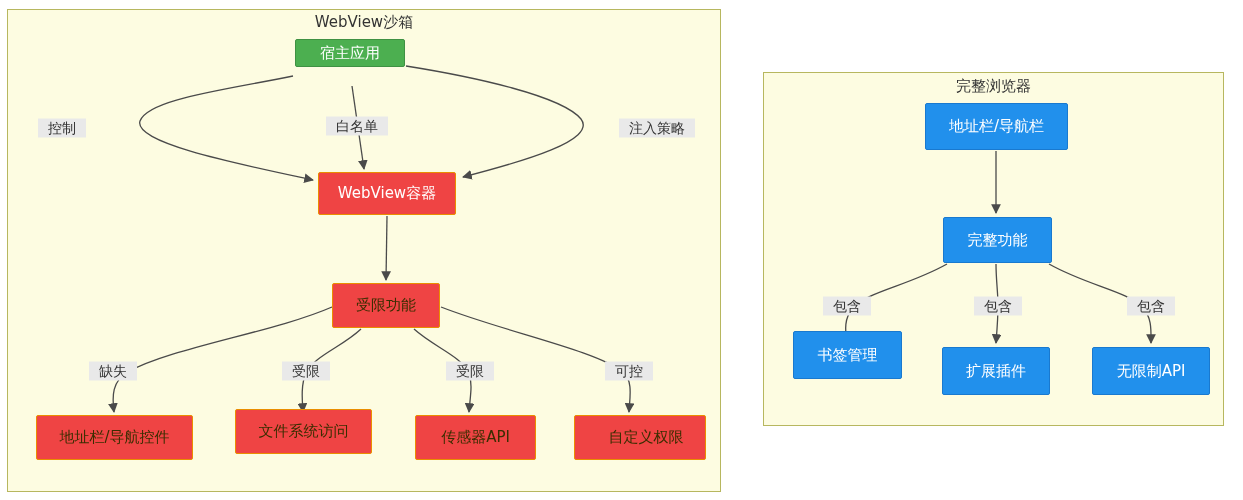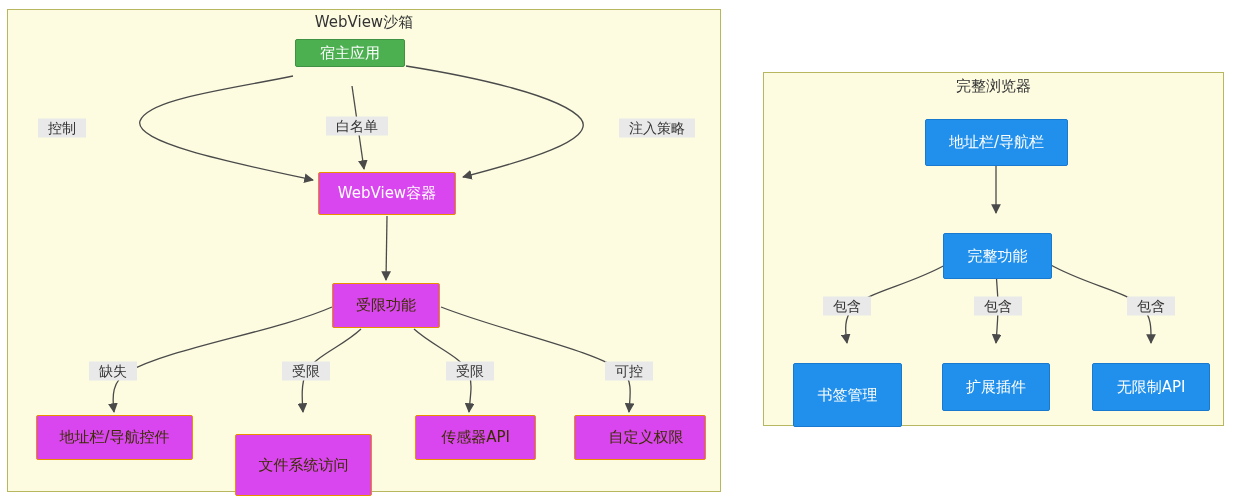--- a/index.html
+++ b/index.html
@@ -4,23 +4,23 @@
 <style>
   html,body{margin:0;padding:0;background:#ffffff;}
   body{font-family:"DejaVu Sans","Liberation Sans",sans-serif;}
   #canvas{position:relative;width:1243px;height:500px;background:#ffffff;overflow:hidden;}
   .panel{position:absolute;background:#fdfce1;border:1px solid #b7b75f;box-sizing:border-box;}
   .panel-title{position:absolute;width:100%;text-align:center;font-size:15px;color:#333;}
   .node{position:absolute;display:flex;align-items:center;justify-content:center;
         box-sizing:border-box;font-size:15px;border:1px solid;border-radius:2px;
         text-align:center;white-space:nowrap;}
   .node.green{background:#4caf50;border-color:#3f9143;color:#ffffff;}
-  .node.orange{background:#d946ef;border-color:#ea8e00;color:#3a2e00;}
+  .node.orange{background:#ef4444;border-color:#ea8e00;color:#3a2e00;}
   .node.orange.light{color:#ffffff;}
-  .node.blue{background:#2190ec;border-color:#1979cf;color:#ffffff;margin-top:16px;}
+  .node.blue{background:#2190ec;border-color:#1979cf;color:#ffffff;}
   .edge-label{position:absolute;transform:translate(-50%,-50%);background:#e9e9e9;
               color:#333;font-size:14px;line-height:19px;padding:0 10px;white-space:nowrap;}
   svg.edges{position:absolute;left:0;top:0;pointer-events:none;}
   svg.edges path.edge{stroke:#4a4a4a;stroke-width:1.3;fill:none;}
 </style>
 </head>
 <body>
 
 <div id="canvas">
 
@@ -51,35 +51,35 @@
     <path class="edge" d="M 996,151 L 996,213" marker-end="url(#arrow)"></path>
     <path class="edge" d="M 947,264 C 908,286 868,291 853,308 C 844,318 845,330 847,343" marker-end="url(#arrow)"></path>
     <path class="edge" d="M 996,264 C 996,280 998,292 998,306 C 998,318 997,330 996,343" marker-end="url(#arrow)"></path>
     <path class="edge" d="M 1049,264 C 1088,286 1128,291 1143,308 C 1152,318 1151,330 1151,343" marker-end="url(#arrow)"></path>
   </svg>
 
   <div class="node green" style="left:295px;top:39px;width:110px;height:28px;">宿主应用</div>
   <div class="node orange light" style="left:318px;top:172px;width:138px;height:43px;">WebView容器</div>
   <div class="node orange" style="left:332px;top:283px;width:108px;height:45px;">受限功能</div>
   <div class="node orange" style="left:36px;top:415px;width:157px;height:45px;">地址栏/导航控件</div>
-  <div class="node orange" style="left:235px;top:434px;width:137px;height:62px;">文件系统访问</div>
+  <div class="node orange" style="left:235px;top:409px;width:137px;height:45px;">文件系统访问</div>
   <div class="node orange" style="left:415px;top:415px;width:121px;height:45px;">传感器API</div>
   <div class="node orange" style="left:574px;top:415px;width:132px;height:45px;padding-left:12px;">自定义权限</div>
 
   <div class="edge-label" style="left:62px;top:128px;">控制</div>
   <div class="edge-label" style="left:357px;top:126px;">白名单</div>
   <div class="edge-label" style="left:657px;top:128px;">注入策略</div>
   <div class="edge-label" style="left:113px;top:371px;">缺失</div>
   <div class="edge-label" style="left:306px;top:371px;">受限</div>
   <div class="edge-label" style="left:470px;top:371px;">受限</div>
   <div class="edge-label" style="left:629px;top:371px;">可控</div>
 
   <div class="node blue" style="left:925px;top:103px;width:143px;height:47px;">地址栏/导航栏</div>
   <div class="node blue" style="left:943px;top:217px;width:109px;height:46px;">完整功能</div>
-  <div class="node blue" style="left:793px;top:347px;width:109px;height:64px;">书签管理</div>
+  <div class="node blue" style="left:793px;top:331px;width:109px;height:48px;">书签管理</div>
   <div class="node blue" style="left:942px;top:347px;width:108px;height:48px;">扩展插件</div>
   <div class="node blue" style="left:1092px;top:347px;width:118px;height:48px;">无限制API</div>
 
   <div class="edge-label" style="left:847px;top:306px;">包含</div>
   <div class="edge-label" style="left:998px;top:306px;">包含</div>
   <div class="edge-label" style="left:1151px;top:306px;">包含</div>
 
 </div>
 
 </body></html>

